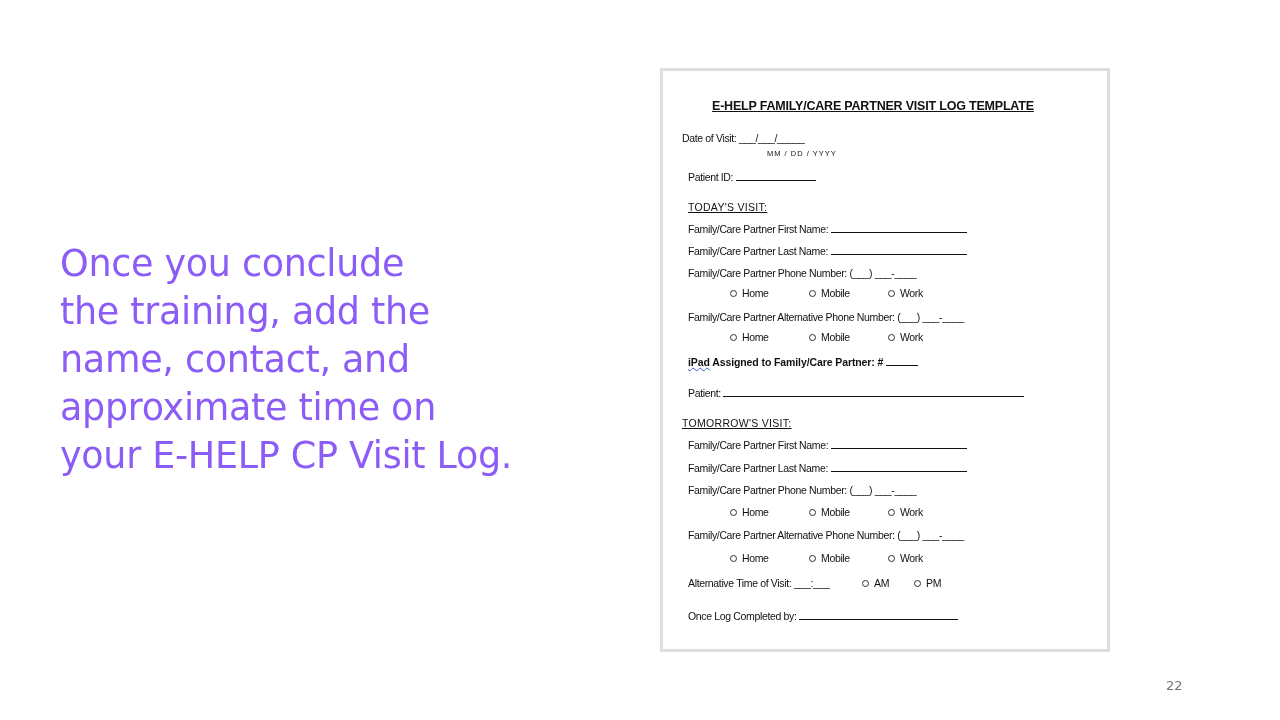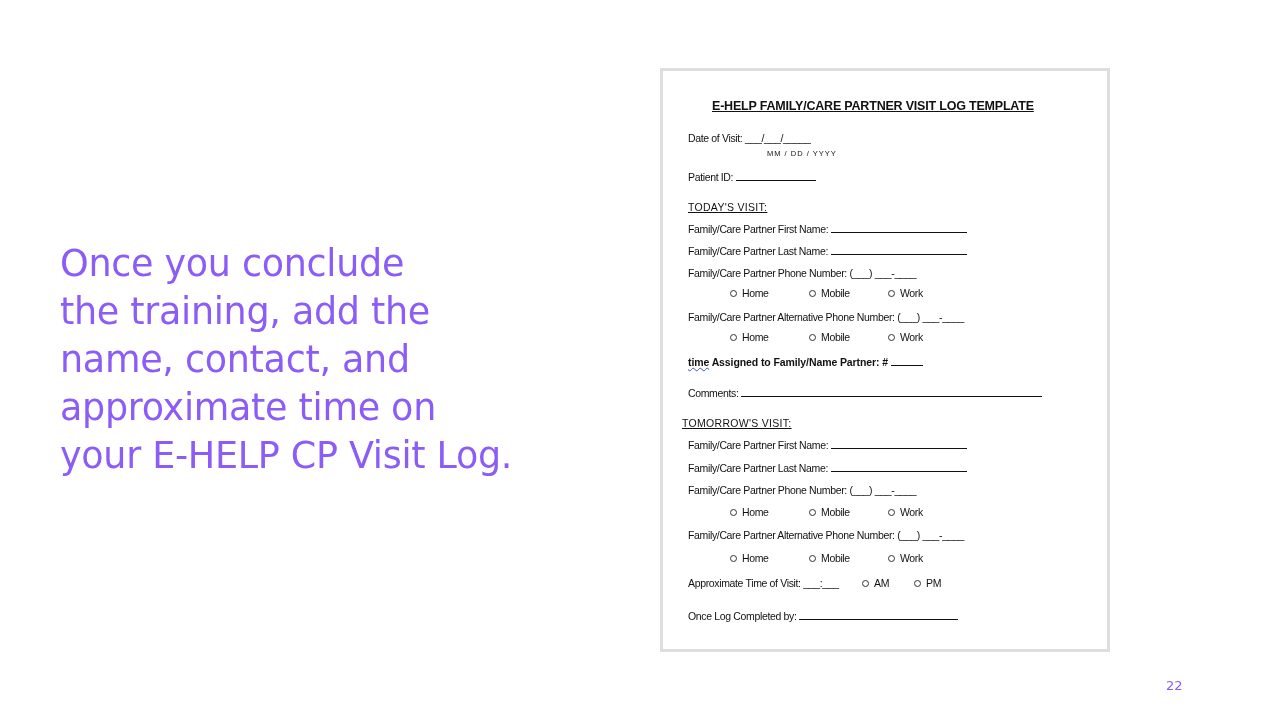--- a/index.html
+++ b/index.html
@@ -1,19 +1,19 @@
 <!DOCTYPE html>
 <html><head>
 <meta charset="utf-8">
 <style>
   html, body { margin:0; padding:0; }
   body { width:1280px; height:720px; background:#ffffff; position:relative; overflow:hidden; font-family:"Liberation Sans", sans-serif; }
   .slide-text { position:absolute; left:60px; top:240px; width:520px; font-family:"DejaVu Sans", sans-serif; font-size:36.5px; line-height:48px; color:#8b5cf6; letter-spacing:-0.3px; }
   .slide-text div { white-space:nowrap; }
-  .page-num { position:absolute; left:1166px; top:678px; font-family:"DejaVu Sans", sans-serif; font-size:13px; color:#8b5cf6; }
+  .page-num { position:absolute; left:1166px; top:678px; font-family:"DejaVu Sans", sans-serif; font-size:13px; color:#737373; }
   .doc { position:absolute; left:660px; top:68px; width:444px; height:578px; background:#fff; border:3px solid #dedede; }
   .doc .abs { position:absolute; font-size:10.5px; color:#111; white-space:nowrap; letter-spacing:-0.35px; }
   .title { left:49px !important; top:28px !important; font-weight:bold; font-size:12.5px !important; text-decoration:underline; letter-spacing:-0.2px !important; }
   .section { font-weight:normal; text-decoration:underline; letter-spacing:0.3px !important; }
   .bold { font-weight:bold; letter-spacing:-0.1px !important; }
   .small { font-size:7.5px !important; letter-spacing:1px !important;padding-left:21px; }
   .line { display:inline-block; border-bottom:1px solid #111; height:10px; vertical-align:baseline; }
   .radio-row { position:absolute; font-size:10.5px; color:#111; letter-spacing:-0.35px; }
   .radio-row span.opt { position:absolute; white-space:nowrap; }
   .circ { display:inline-block; width:5px; height:5px; border:1px solid #333; border-radius:50%; margin-right:5px; vertical-align:middle; position:relative; top:-1px; }
@@ -26,21 +26,21 @@
   <div>Once you conclude</div>
   <div>the training, add the</div>
   <div>name, contact, and</div>
   <div>approximate time on</div>
   <div>your E-HELP CP Visit Log.</div>
 </div>
 
 <div class="doc">
   <div class="abs title">E-HELP FAMILY/CARE PARTNER VISIT LOG TEMPLATE</div>
 
-  <div class="abs" style="left:25px;top:61px;">
+  <div class="abs" style="left:19px;top:61px;">
     <span>Date of Visit:</span>
     <span>___/___/_____</span>
   </div>
   <div class="abs small" style="left:83px;top:78px;">MM / DD / YYYY</div>
 
   <div class="abs" style="left:25px;top:99px;">
     <span>Patient ID:</span>
     <span class="line" style="width:80px;"></span>
   </div>
 
@@ -67,26 +67,26 @@
     <span>Family/Care Partner Alternative Phone Number:</span>
     <span>(___) ___-____</span>
   </div>
   <div class="radio-row" style="left:67px;top:260px;">
     <span class="opt" style="left:0;"><span class="circ"></span><span>Home</span></span>
     <span class="opt" style="left:79px;"><span class="circ"></span><span>Mobile</span></span>
     <span class="opt" style="left:158px;"><span class="circ"></span><span>Work</span></span>
   </div>
 
   <div class="abs bold" style="left:25px;top:284px;">
-    <span class="spell">time</span><span> Assigned to Family/Name Partner: #</span>
+    <span class="spell">iPad</span><span> Assigned to Family/Care Partner: #</span>
     <span class="line" style="width:32px;"></span>
   </div>
 
   <div class="abs" style="left:25px;top:315px;">
-    <span>Comments:</span>
+    <span>Patient:</span>
     <span class="line" style="width:301px;"></span>
   </div>
 
   <div class="abs section" style="left:19px;top:346px;">TOMORROW'S VISIT:</div>
 
   <div class="abs" style="left:25px;top:367px;">
     <span>Family/Care Partner First Name:</span>
     <span class="line" style="width:136px;"></span>
   </div>
   <div class="abs" style="left:25px;top:390px;">
@@ -106,21 +106,21 @@
     <span>Family/Care Partner Alternative Phone Number:</span>
     <span>(___) ___-____</span>
   </div>
   <div class="radio-row" style="left:67px;top:481px;">
     <span class="opt" style="left:0;"><span class="circ"></span><span>Home</span></span>
     <span class="opt" style="left:79px;"><span class="circ"></span><span>Mobile</span></span>
     <span class="opt" style="left:158px;"><span class="circ"></span><span>Work</span></span>
   </div>
 
   <div class="abs" style="left:25px;top:506px;">
-    <span>Approximate Time of Visit:</span>
+    <span>Alternative Time of Visit:</span>
     <span>___:___</span>
   </div>
   <div class="radio-row" style="left:199px;top:506px;">
     <span class="opt" style="left:0;"><span class="circ"></span><span>AM</span></span>
     <span class="opt" style="left:52px;"><span class="circ"></span><span>PM</span></span>
   </div>
 
   <div class="abs" style="left:25px;top:538px;">
     <span>Once Log Completed by:</span>
     <span class="line" style="width:159px;"></span>

